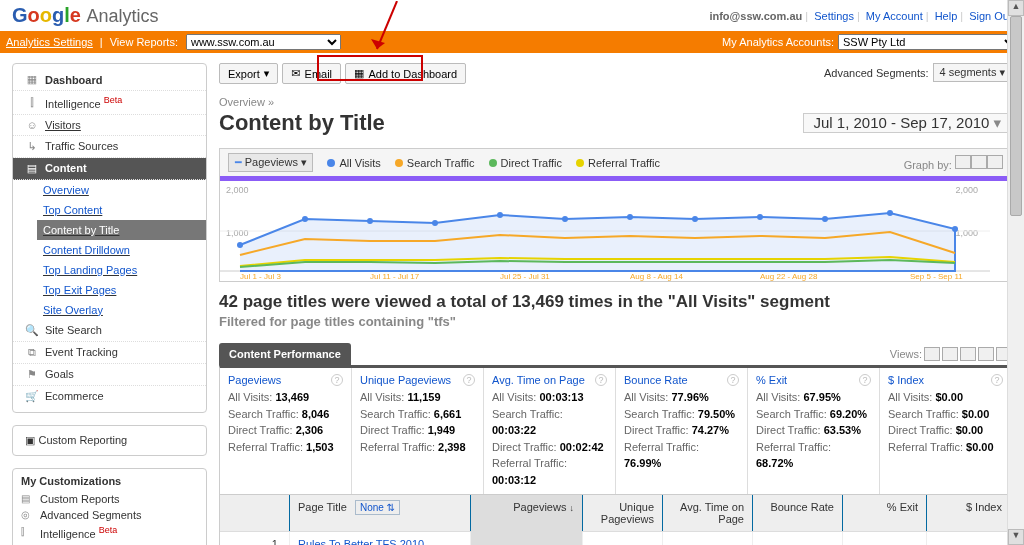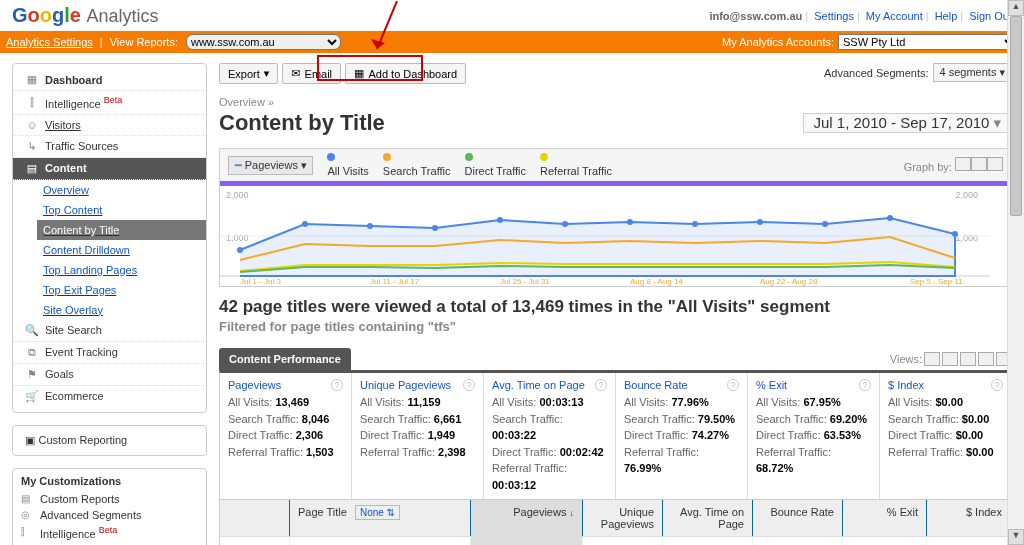--- a/index.html
+++ b/index.html
@@ -12,21 +12,21 @@
 .logo .an { color: #666; font-weight: normal; font-size: 18px; }
 .toplinks { font-size: 11px; color: #666; }
 .toplinks a { color: #1155cc; }
 .sep { color: #ccc; margin: 0 3px; }
 
 .orangebar { background: #f57c00; display: flex; align-items: center; padding: 3px 6px; color: #fff; }
 .orangebar a { color: #fff; text-decoration: underline; }
 .orangebar .left { display: flex; align-items: center; gap: 4px; }
 .orangebar .spacer { flex: 1; }
 .orangebar select { font-size: 11px; width: 155px; }
-.orangebar .siteselect { width: 155px; border-radius: 7px; }
+.orangebar .siteselect { width: 155px; }
 .orangebar .acctselect { width: 180px; }
 .orangebar span.label { margin-right: 4px; }
 
 .container { display: flex; gap: 12px; padding: 10px 12px; }
 .sidebar { width: 195px; flex-shrink: 0; }
 .nav { border: 1px solid #ccc; border-radius: 4px; padding: 5px 0; margin-bottom: 12px; }
 .nav-item { padding: 4px 8px 4px 12px; display: flex; align-items: center; gap: 6px; cursor: pointer; border-bottom: 1px dotted #ddd; }
 .nav-item.last { border-bottom: none; }
 .nav-item.active { background: #555; color: #fff; }
 .nav-item .ico { width: 14px; display: inline-block; text-align: center; color: #888; font-size: 11px; }
@@ -52,21 +52,21 @@
 
 .crumb { color: #888; font-size: 11px; margin-bottom: 2px; }
 .titlebar { display: flex; justify-content: space-between; align-items: center; margin-bottom: 12px; }
 .titlebar h1 { font-size: 22px; font-weight: bold; }
 .daterange { border: 1px solid #ccc; padding: 0 10px; font-size: 15px; background: #f8f8f8; cursor: pointer; }
 .daterange .caret { color: #888; margin-left: 4px; }
 
 .chartbox { border: 1px solid #ccc; margin-bottom: 10px; }
 .chartbar { display: flex; align-items: center; gap: 14px; padding: 4px 8px; border-bottom: 5px solid #8b5cf6; background: #f5f5f5; font-size: 11px; }
 .chartbar .ctype { border: 1px solid #bbb; background: #e8e8e8; padding: 2px 6px; }
-.legend-item { display: flex; gap: 4px; flex-direction: column; }
+.legend-item { display: flex; align-items: center; gap: 4px; }
 .dot { width: 8px; height: 8px; border-radius: 50%; display: inline-block; }
 .dot.blue { background: #4a86e8; } .dot.orange { background: #f6a828; } .dot.green { background: #5cb85c; } .dot.yellow { background: #e6d300; }
 .chartbar .graphby { margin-left: auto; color: #888; }
 .chart-svg { display: block; }
 
 .summary { font-size: 17px; font-weight: bold; margin-bottom: 2px; }
 .filter { font-size: 13px; color: #888; font-weight: bold; margin-bottom: 14px; }
 
 .perfhead { display: flex; justify-content: space-between; align-items: center; margin-bottom: 0; }
 .perfhead .tab { background: #555; color: #fff; padding: 5px 10px; border-radius: 3px 3px 0 0; font-size: 11px; font-weight: bold; }

